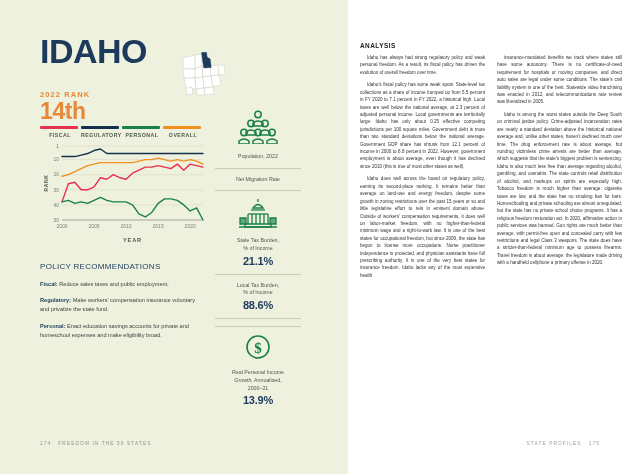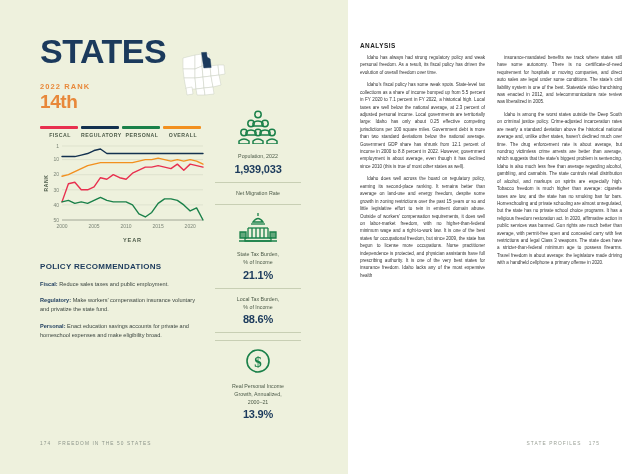--- a/index.html
+++ b/index.html
@@ -18,25 +18,25 @@
     background:#eef1dd;
   }
   .left-inner{position:absolute;left:40px;top:34px;width:275px;}
 
   .state-title{
     font-size:34px;font-weight:bold;color:#1b3a5c;
     letter-spacing:-0.5px;line-height:1;margin:0;
     font-family:"Liberation Sans", sans-serif;
   }
   .rank-label{
-    margin-top:14px;font-size:7.5px;font-weight:bold;color:#e8883a;
+    margin-top:22px;font-size:7.5px;font-weight:bold;color:#e8883a;
     letter-spacing:1.1px;
   }
   .rank-value{
-    margin-top:1px;font-size:19px;font-weight:bold;color:#e8883a;
+    margin-top:1px;font-size:23px;font-weight:bold;color:#e8883a;
     line-height:1;letter-spacing:-0.4px;
   }
 
   
   .usmap{position:absolute;left:175px;top:44px;width:56px;height:56px;}
 
   
   .legend{
     position:absolute;left:40px;top:126px;width:163px;
     display:flex;justify-content:space-between;
@@ -55,21 +55,21 @@
     font-size:5px;font-weight:bold;fill:#4c5a48;letter-spacing:0.6px;
   }
   .axis-xlabel{
     font-size:5.6px;font-weight:bold;fill:#4c5a48;letter-spacing:0.9px;
   }
   .tick-text{font-size:5px;fill:#7b8476;}
 
   
   .policy{position:absolute;left:40px;top:262px;width:163px;}
   .policy-title{
-    font-size:8px;font-weight:bold;color:#1b3a5c;letter-spacing:0.3px;
+    font-size:8px;font-weight:normal;color:#1b3a5c;letter-spacing:0.3px;
     margin:0 0 9px 0;
   }
   .policy-item{
     font-size:5.6px;color:#3c4640;line-height:1.65;margin-bottom:7px;
   }
   .policy-item b{color:#1b3a5c;}
 
   
   .stats{
     position:absolute;left:206px;top:110px;width:104px;
@@ -119,21 +119,21 @@
   .spacer-p{height:5.2px;}
 </style>
 </head>
 <body>
 
 <div class="page">
 
   <div class="left-page">
 
     <div class="left-inner">
-      <div class="state-title">STATES</div>
+      <div class="state-title">IDAHO</div>
       <div class="rank-label">2022 RANK</div>
       <div class="rank-value">14th</div>
     </div>
 
     <svg class="usmap" viewBox="0 0 56 56">
       <g fill="#ffffff" stroke="#c9cfc0" stroke-width="0.5">
         <path d="M8,14 L20,11 L20,25 L8,25 Z"></path>
         <path d="M20,11 L27,10 L27,22 L20,25 Z"></path>
         <path d="M27,10 L34,10 L35,22 L27,22 Z"></path>
         <path d="M8,25 L20,25 L20,34 L9,34 Z"></path>
@@ -230,21 +230,20 @@
             <path d="M25,22 q5,-4 10,0 l0,3 l-10,0 Z"></path>
             <circle cx="9" cy="22.5" r="3.2"></circle>
             <circle cx="23" cy="22.5" r="3.2"></circle>
             <circle cx="37" cy="22.5" r="3.2"></circle>
             <path d="M4,31 q5,-4 10,0 l0,3 l-10,0 Z"></path>
             <path d="M18,31 q5,-4 10,0 l0,3 l-10,0 Z"></path>
             <path d="M32,31 q5,-4 10,0 l0,3 l-10,0 Z"></path>
           </g>
         </svg>
         <div class="stat-label">Population, 2022</div>
-        <div class="stat-value">1,939,033</div>
       </div>
 
       <div class="divider"></div>
 
       <div class="stat-block">
         <div class="stat-label">Net Migration Rate</div>
       </div>
 
       <div class="divider"></div>
 

